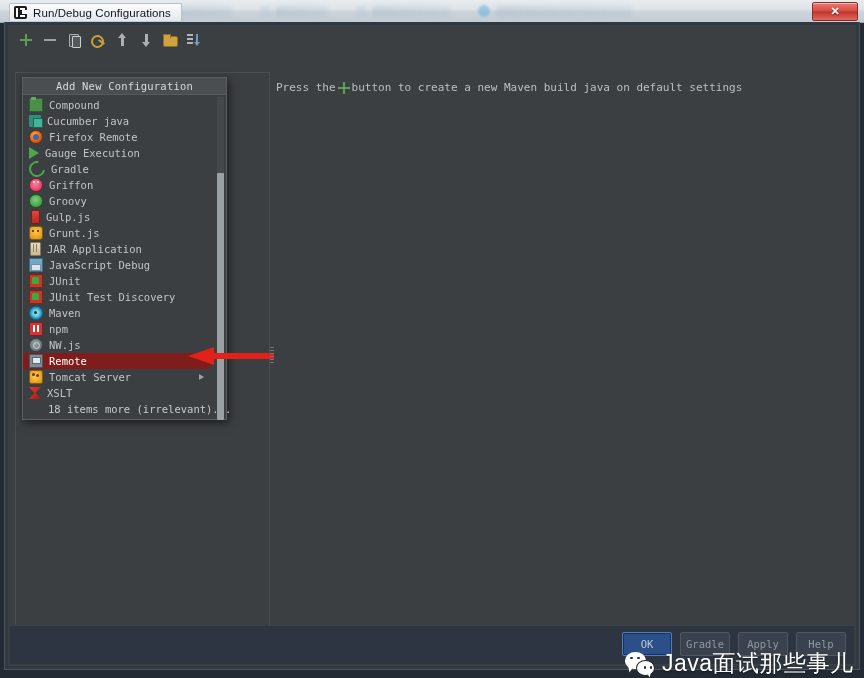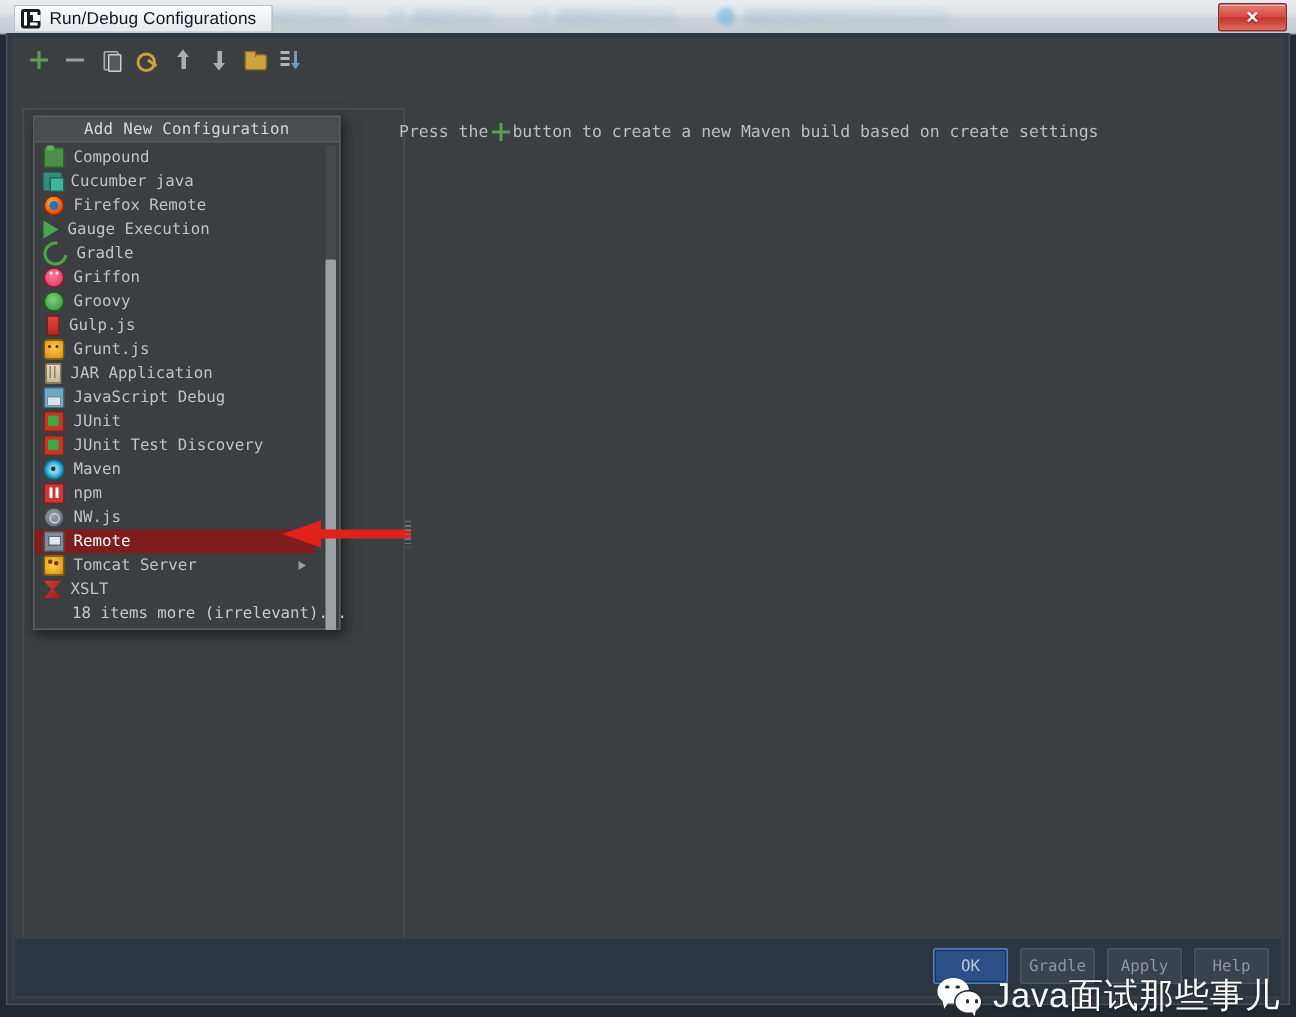--- a/index.html
+++ b/index.html
@@ -56,21 +56,21 @@
   .i-folder:before{content:"";position:absolute;left:0;top:3px;width:13px;height:9px;background:#cfa43f;border:1px solid #8e6f25;border-radius:1px 2px 2px 2px;}
   .i-folder:after{content:"";position:absolute;left:0;top:1px;width:6px;height:3px;background:#cfa43f;border:1px solid #8e6f25;border-bottom:none;border-radius:1px 1px 0 0;}
   .i-sort:before{content:"";position:absolute;left:0px;top:1px;width:6px;height:2px;background:#b0b6b9;box-shadow:0 4px 0 #b0b6b9,0 8px 0 #b0b6b9;}
   .i-sort:after{content:"";position:absolute;left:9px;top:1px;width:2px;height:11px;background:#6c9ec4;}
   .i-sort em{position:absolute;left:7px;top:9px;width:0;height:0;border-left:3px solid transparent;border-right:3px solid transparent;border-top:4px solid #6c9ec4;}
 
   
   .leftpanel{position:absolute;left:10px;top:50px;width:255px;height:575px;border:1px solid #4b4f51;background:#3c3f41;box-sizing:border-box;}
 
   
-  .hint{position:absolute;left:261px;top:59px;font-size:11px;color:#bbbfc2;white-space:nowrap;display:flex;align-items:center;gap:0px;}
+  .hint{position:absolute;left:271px;top:59px;font-size:11px;color:#bbbfc2;white-space:nowrap;display:flex;align-items:center;gap:0px;}
   .hint .plusglyph{display:inline-block;width:12px;height:12px;position:relative;margin:0 2px;vertical-align:-2px;}
   .hint .plusglyph:before{content:"";position:absolute;left:5px;top:0px;width:2px;height:12px;background:#5d9e55;}
   .hint .plusglyph:after{content:"";position:absolute;left:0px;top:5px;width:12px;height:2px;background:#5d9e55;}
 
   
   .popup{position:absolute;left:17px;top:55px;width:203px;background:#3c3f41;
     border:1px solid #5a5f62;box-shadow:2px 3px 8px rgba(0,0,0,.55);}
   .popup-header{height:16px;background:#4a4e50;border-bottom:1px solid #565b5e;
     display:flex;align-items:center;justify-content:center;font-size:10.5px;color:#d6dadd;letter-spacing:.2px;}
   .popup-list{position:relative;padding:2px 16px 2px 0;}
@@ -212,21 +212,21 @@
             <em></em>
           </div>
         </div>
     </div>
 
     <div class="leftpanel"></div>
 
     <div class="hint">
       <span>Press the</span>
       <span class="plusglyph"></span>
-      <span>button to create a new Maven build based on create settings</span>
+      <span>button to create a new Maven build java on default settings</span>
     </div>
 
     <div class="popup">
       <div class="popup-header">Add New Configuration</div>
       <div class="popup-list">
         <div class="pitem">
             <span class="ii ii-compound"></span>
             <span class="lbl">Compound</span>
           </div>
           <div class="pitem">

